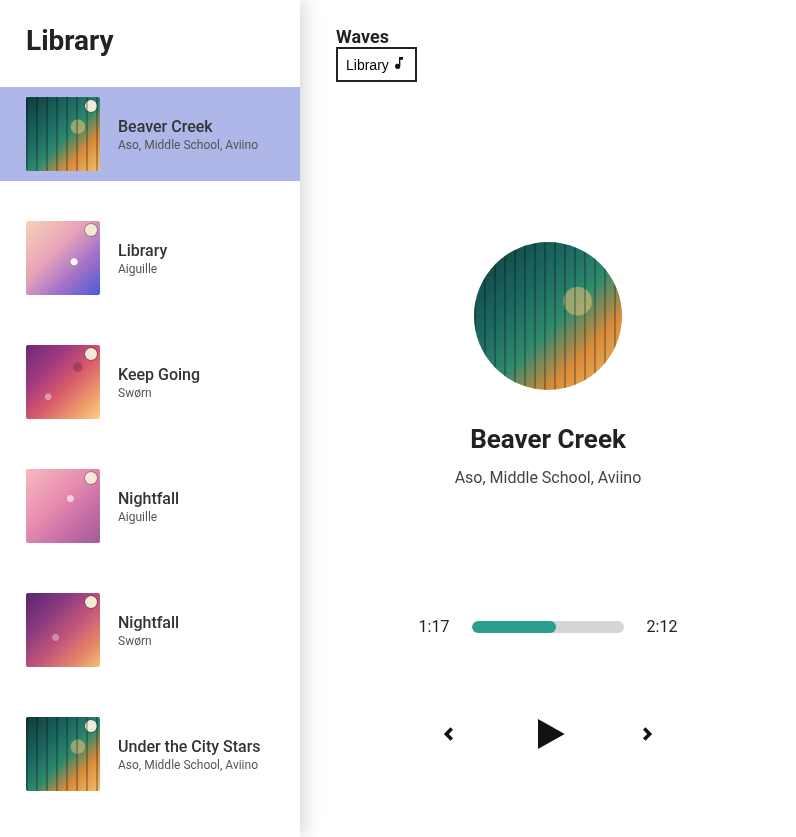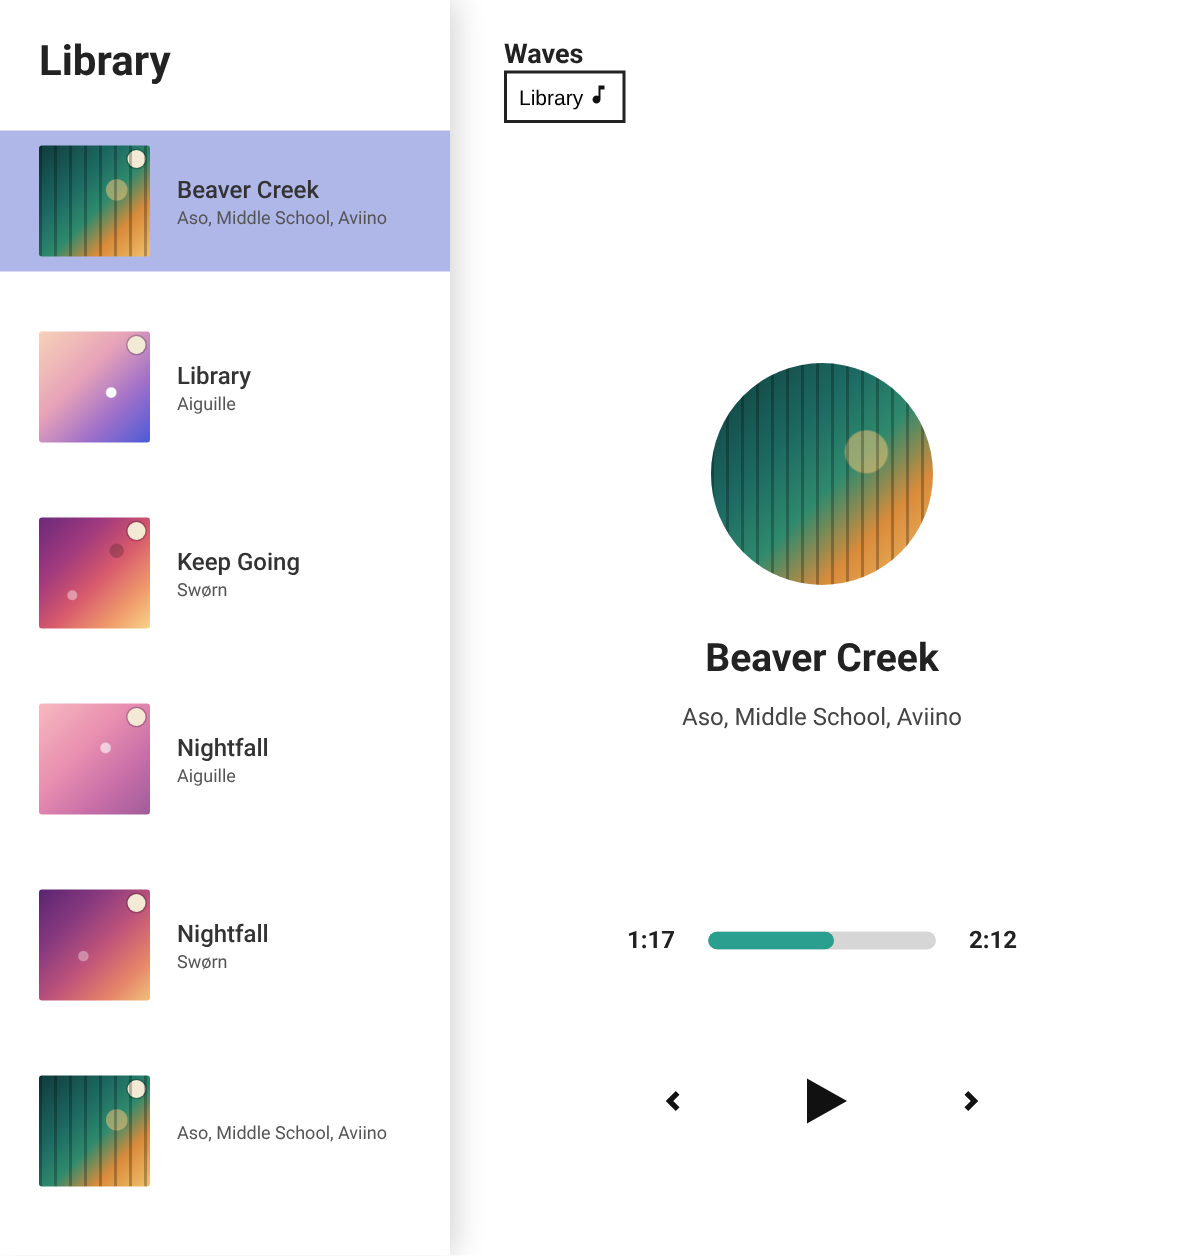--- a/index.html
+++ b/index.html
@@ -39,21 +39,21 @@
   .topbar { display:flex; justify-content:space-between; align-items:flex-start; padding:26px 16px 0 36px;flex-direction:column; }
   .brand { font-size:18px; font-weight:700; color:#222; }
   .lib-btn { display:flex; align-items:center; gap:2px; border:2px solid #222; background:#fff; font-size:14px; font-weight:500; padding:6px 8px; cursor:pointer; }
   .lib-btn svg { width:16px; height:16px; }
 
   .now-playing { flex:1; display:flex; flex-direction:column; align-items:center; padding-top:160px; }
   .np-cover { width:148px; height:148px; border-radius:50%; overflow:hidden; position:relative; }
   .np-title { font-size:26px; font-weight:700; color:#222; margin-top:34px; }
   .np-artist { font-size:16px; color:#444; margin-top:14px; }
 
-  .progress-row { display:flex; align-items:center; gap:18px; margin-top:130px;font-weight:bold; }
+  .progress-row { display:flex; align-items:center; gap:18px; margin-top:130px; }
   .time { font-size:16px; color:#222; width:40px; text-align:center; }
   .track { width:152px; height:12px; border-radius:8px; background:#d6d6d6; position:relative; overflow:hidden; cursor:pointer; }
   .track-fill { position:absolute; left:0; top:0; bottom:0; width:55%; background:#2a9e8f; border-radius:8px; }
 
   .controls { display:flex; align-items:center; justify-content:center; gap:70px; margin-top:78px; }
   .ctrl { cursor:pointer; display:flex; align-items:center; justify-content:center; }
   .ctrl svg { fill:#111; }
   .ctrl.skip svg { width:20px; height:28px; }
   .ctrl.play svg { width:40px; height:40px; }
 </style>
@@ -108,20 +108,21 @@
           <div class="song-meta">
             <div class="song-title">Nightfall</div>
             <div class="song-artist">Swørn</div>
           </div>
         </div>
         <div class="song-item">
           <div class="cover art-forest">
             <div class="badge"></div>
           </div>
           <div class="song-meta">
+            <div class="song-title">Under the City Stars</div>
             <div class="song-artist">Aso, Middle School, Aviino</div>
           </div>
         </div>
       </div>
   </aside>
 
   <main class="player">
     <div class="topbar">
       <div class="brand">Waves</div>
       <button class="lib-btn">

